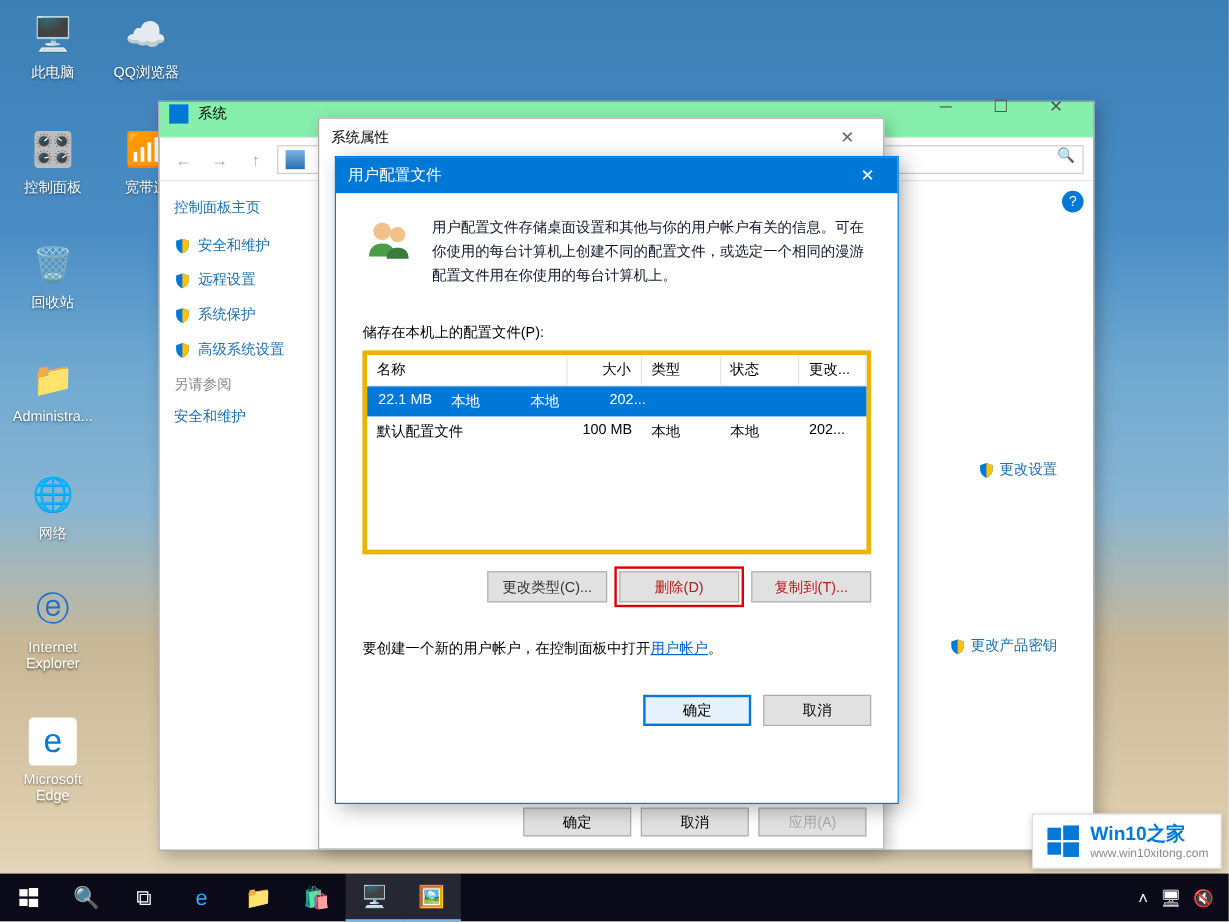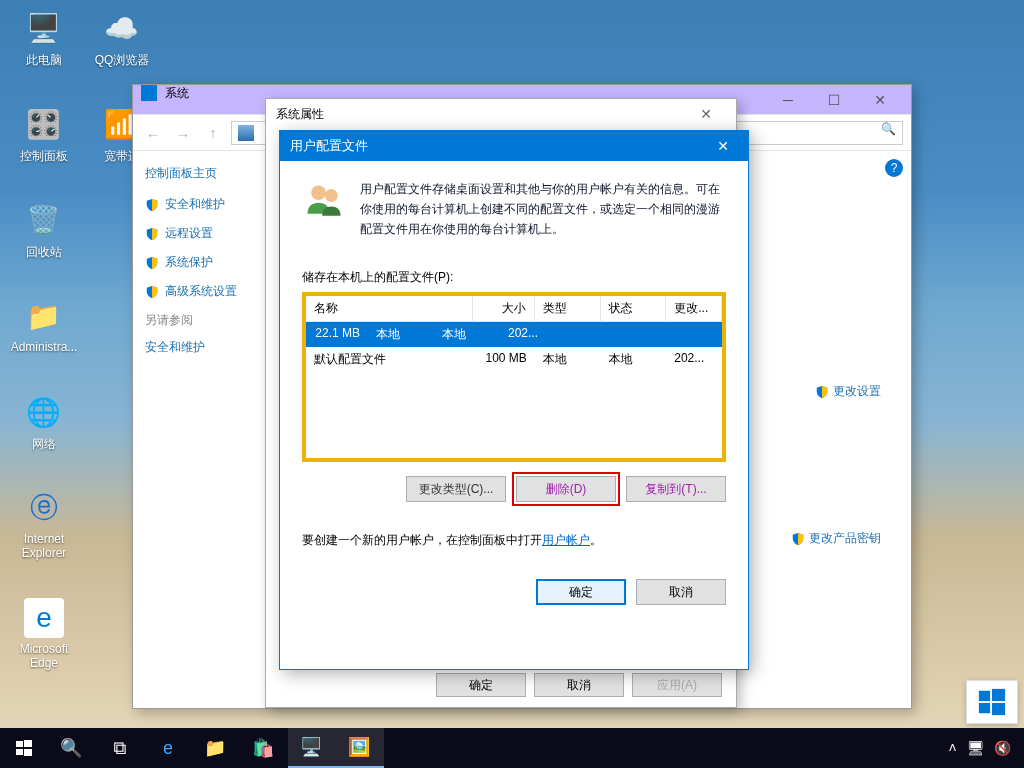--- a/index.html
+++ b/index.html
@@ -6,21 +6,21 @@
 body { width: 1024px; height: 768px; overflow: hidden; position: relative; background: linear-gradient(180deg, #3b7fb5 0%, #4a8dc5 25%, #6fa8d0 40%, #88b5d3 55%, #c9b896 70%, #dac9a8 85%, #e8dcc0 100%); }
 
 
 .desktop { position: absolute; top: 0; left: 0; width: 100%; height: 100%; }
 .desktop-icon { position: absolute; width: 72px; text-align: center; color: #fff; font-size: 12px; cursor: pointer; }
 .desktop-icon .ico { width: 40px; height: 40px; margin: 0 auto 4px; display: flex; align-items: center; justify-content: center; font-size: 28px; }
 .desktop-icon .lbl { text-shadow: 0 1px 2px rgba(0,0,0,0.6); }
 
 
 .system-window { position: absolute; left: 132px; top: 84px; width: 780px; height: 625px; background: #fff; border: 1px solid #999; box-shadow: 4px 4px 12px rgba(0,0,0,0.25); }
-.title-bar { height: 30px; display: flex; align-items: flex-start; padding: 0 8px; background: #c4b5fd; border-bottom: 1px solid #e5e5e5; }
+.title-bar { height: 30px; display: flex; align-items: flex-end; padding: 11px 8px; background: #86efac; border-bottom: 1px solid #e5e5e5; }
 .title-bar .app-ico { width: 16px; height: 16px; background: #0078d7; margin-right: 8px; }
 .title-bar .title { font-size: 12px; flex: 1; }
 .title-bar .win-btn { width: 46px; height: 30px; display: flex; align-items: center; justify-content: center; font-size: 14px; color: #555; cursor: pointer; }
 .nav-bar { height: 36px; display: flex; align-items: center; padding: 0 8px; gap: 6px; border-bottom: 1px solid #e5e5e5; }
 .nav-arrow { width: 24px; height: 24px; border: none; background: none; color: #aaa; font-size: 14px; display: flex; align-items: center; justify-content: center; }
 .crumb { flex: 1; height: 24px; border: 1px solid #ccc; display: flex; align-items: center; padding: 0 6px; font-size: 12px; gap: 6px; }
 .crumb .pc-ico { width: 16px; height: 16px; background: linear-gradient(#7fb5e0,#2a6db0); }
 .search-box { width: 180px; height: 24px; border: 1px solid #ccc; font-size: 12px; padding: 0 6px; color: #999; }
 .search-box::after { content: "🔍"; float: right; }
 .sys-body { display: flex; height: calc(100% - 66px); }
@@ -58,21 +58,21 @@
 .pt-row { display: flex; }
 .pt-row > div { padding: 4px 8px; white-space: nowrap; overflow: hidden; text-overflow: ellipsis; }
 .pt-row.selected { background: #0078d7; color: #fff; }
 .col-name { width: 168px; }
 .col-size { width: 62px; text-align: right; }
 .col-type { width: 66px; }
 .col-status { width: 66px; }
 .col-mod { width: 56px; }
 .up-actions { display: flex; justify-content: flex-end; gap: 10px; margin-top: 14px; }
 .up-act-btn { width: 100px; height: 26px; font-size: 12px; border: 1px solid #adadad; background: #e1e1e1; color: #333; cursor: pointer; }
-.up-act-btn.disabled { color: #a21caf; }
+.up-act-btn.disabled { color: #b91c1c; }
 .up-act-btn.highlighted { outline: 2px solid #d00; outline-offset: 2px; }
 .up-hint { font-size: 12px; margin-top: 30px; }
 .up-hint a { color: #0066cc; text-decoration: underline; }
 .up-btns { display: flex; justify-content: flex-end; gap: 10px; margin-top: 30px; }
 .up-btn { width: 90px; height: 26px; font-size: 12px; background: #e1e1e1; border: 1px solid #adadad; cursor: pointer; }
 .up-btn.primary { border: 2px solid #0078d7; background: #e5f1fb; }
 
 
 .taskbar { position: absolute; bottom: 0; left: 0; width: 100%; height: 40px; background: #0a0a18; display: flex; align-items: center; }
 .task-btn { width: 48px; height: 40px; display: flex; align-items: center; justify-content: center; color: #fff; font-size: 18px; cursor: pointer; }
@@ -275,20 +275,24 @@
 
 <div class="watermark">
   <div class="wm-logo">
     <svg viewBox="0 0 32 32">
         <rect x="2" y="4" width="12" height="11" fill="#0078d7"></rect>
         <rect x="16" y="2" width="14" height="13" fill="#0078d7"></rect>
         <rect x="2" y="17" width="12" height="11" fill="#0078d7"></rect>
         <rect x="16" y="17" width="14" height="13" fill="#0078d7"></rect>
       </svg>
   </div>
+  <div class="wm-text">
+    <div class="wm-title">Win10之家</div>
+    <div class="wm-url">www.win10xitong.com</div>
+  </div>
 </div>
 
 <div class="taskbar">
   <div class="task-btn">
       <svg width="16" height="16" viewBox="0 0 16 16">
         <rect x="0" y="1" width="7" height="6" fill="#fff"></rect>
         <rect x="8" y="0" width="8" height="7" fill="#fff"></rect>
         <rect x="0" y="9" width="7" height="6" fill="#fff"></rect>
         <rect x="8" y="9" width="8" height="7" fill="#fff"></rect>
       </svg>

